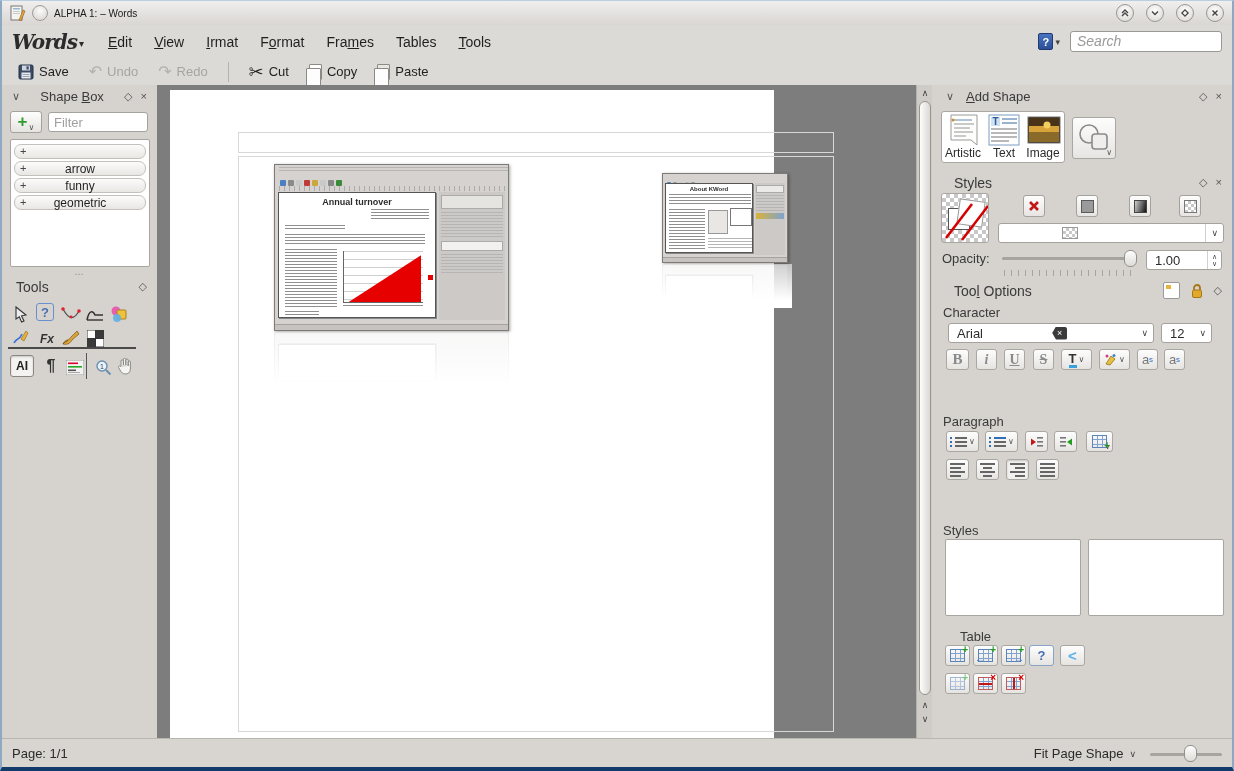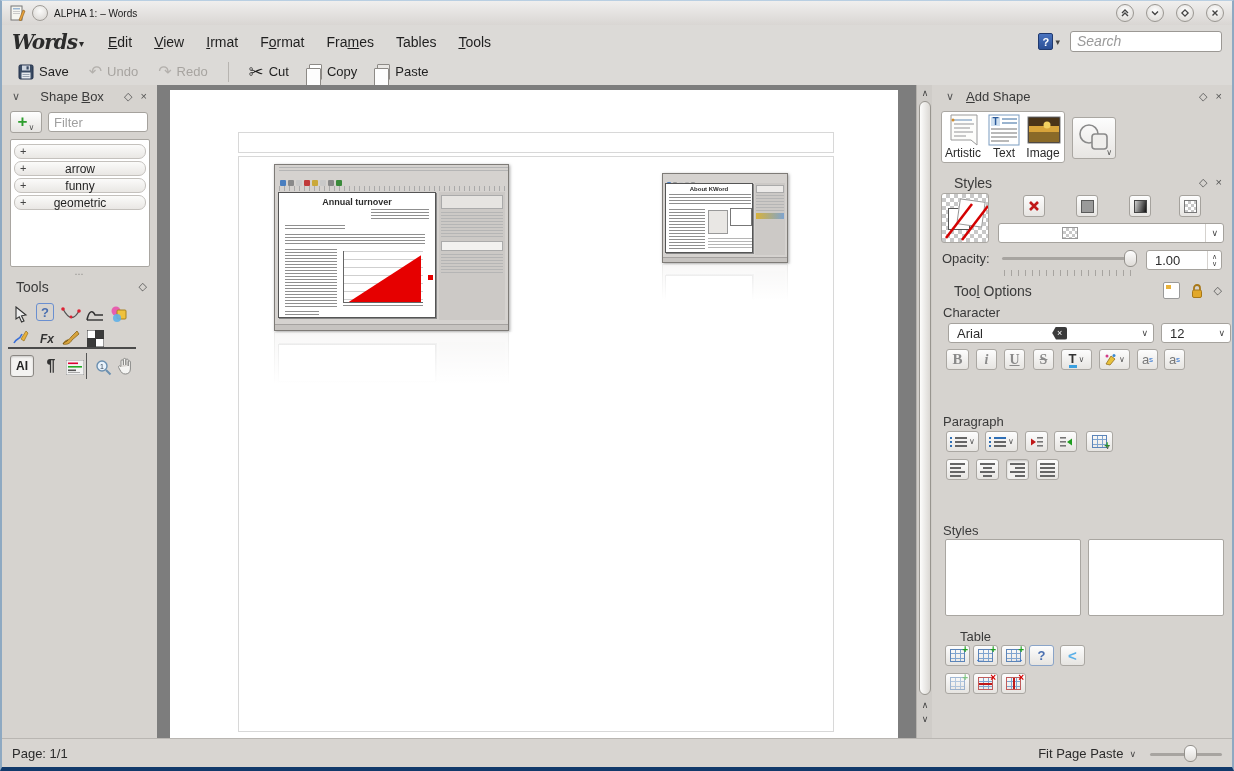--- a/index.html
+++ b/index.html
@@ -75,21 +75,21 @@
   #tools-panel { position:absolute; left:0; top:192px; width:155px; height:461px; }
   .ti { position:absolute; width:22px; height:22px; display:flex; align-items:center; justify-content:center; }
   .ti svg { display:block; }
   .tool-divider { position:absolute; left:6px; top:70px; width:128px; height:2px; background:#4a4a4a; }
   .tbox { border:1px solid #9b9894; border-radius:3px; background:linear-gradient(#fcfcfb,#e4e2df); }
   .tbox.pressed { background:#f4f3f1; border-color:#8a8783; box-shadow:inset 0 1px 2px rgba(0,0,0,.18); }
   .vdiv { position:absolute; background:#555; width:1px; }
 
   
   #canvas { position:absolute; left:155px; top:0; width:775px; height:653px; background:#7d7d7d; overflow:hidden; }
-  #page { position:absolute; left:13px; top:5px; width:728px; height:648px; background:#fff; }
+  #page { position:absolute; left:13px; top:5px; width:604px; height:648px; background:#fff; }
   .docframe { position:absolute; border:1px solid #d8d8d8; }
 
   
   .sbar-v { position:absolute; right:0; top:0; width:16px; height:653px; background:#cfccc8; border-left:1px solid #b4b1ad; }
   .sbar-v .arrow { position:absolute; left:0; width:16px; height:13px; text-align:center; font-size:9px; color:#3f3f3f; line-height:13px; }
   .sbar-thumb { position:absolute; left:2px; width:12px; border:1px solid #98958f; border-radius:6px;
                 background:linear-gradient(90deg,#fdfdfc,#dbd8d4); }
 
   
   .mini { position:absolute; background:#d5d2cf; border:1px solid #7e7b77; box-shadow:1px 1px 3px rgba(0,0,0,.35); overflow:hidden; }
@@ -568,21 +568,21 @@
             <rect x="2.5" y="7" width="9" height="7.5" rx="1.5" fill="#e2a82a" stroke="#a87818"></rect>
           </svg>
           <span class="hico">◇</span>
         </div>
         <span class="lbl" style="left:7px;top:24px">Character</span>
         <div class="combo" style="left:12px;top:42px;width:206px;height:20px;padding-left:8px">
           <span>Arial</span>
           <span style="margin-left:auto;width:15px;height:13px;background:#3a3a3a;border-radius:3px 2px 2px 3px;color:#fff;font-size:9px;display:flex;align-items:center;justify-content:center;clip-path:polygon(25% 0,100% 0,100% 100%,25% 100%,0 50%)">×</span>
           <span class="dn" style="border-left:none">∨</span>
         </div>
-        <div class="combo" style="left:225px;top:42px;width:70px;height:20px;padding-left:8px">
+        <div class="combo" style="left:225px;top:42px;width:51px;height:20px;padding-left:8px">
           <span>12</span>
           <span class="dn" style="border-left:none">∨</span>
         </div>
         <span class="fmtb" style="left:10px;top:68px;width:23px;font-family:'Liberation Serif',serif;font-weight:bold;font-size:15px">B</span>
         <span class="fmtb" style="left:40px;top:68px;width:21px;font-family:'Liberation Serif',serif;font-style:italic;font-weight:bold;font-size:14px">i</span>
         <span class="fmtb" style="left:68px;top:68px;width:21px;font-family:'Liberation Serif',serif;font-weight:bold;text-decoration:underline;font-size:14px">U</span>
         <span class="fmtb" style="left:97px;top:68px;width:21px;font-family:'Liberation Serif',serif;font-weight:bold;text-decoration:line-through;font-size:14px">S</span>
         <span class="fmtb" style="left:125px;top:68px;width:31px;gap:2px">
           <span style="color:#333;font-weight:bold;border-bottom:3px solid #3aa0e0;line-height:13px">T</span>
           <span style="font-size:8px;color:#555">∨</span>
@@ -718,21 +718,21 @@
             </span>
           </span>
       </div>
     </div>
   </div>
 
   <div id="statusbar">
     <span>Page: 1/1</span>
     <span class="spacer"></span>
     <span id="zoom-mode">
-      <span>Fit Page Paste</span>
+      <span>Fit Page Shape</span>
       <span class="dn">∨</span>
     </span>
     <span style="position:relative;width:72px;height:20px">
       <span class="slider-groove" style="left:0;top:9px;width:72px"></span>
       <span class="slider-handle" style="left:34px;top:1px"></span>
     </span>
   </div>
 
 </div>
 

